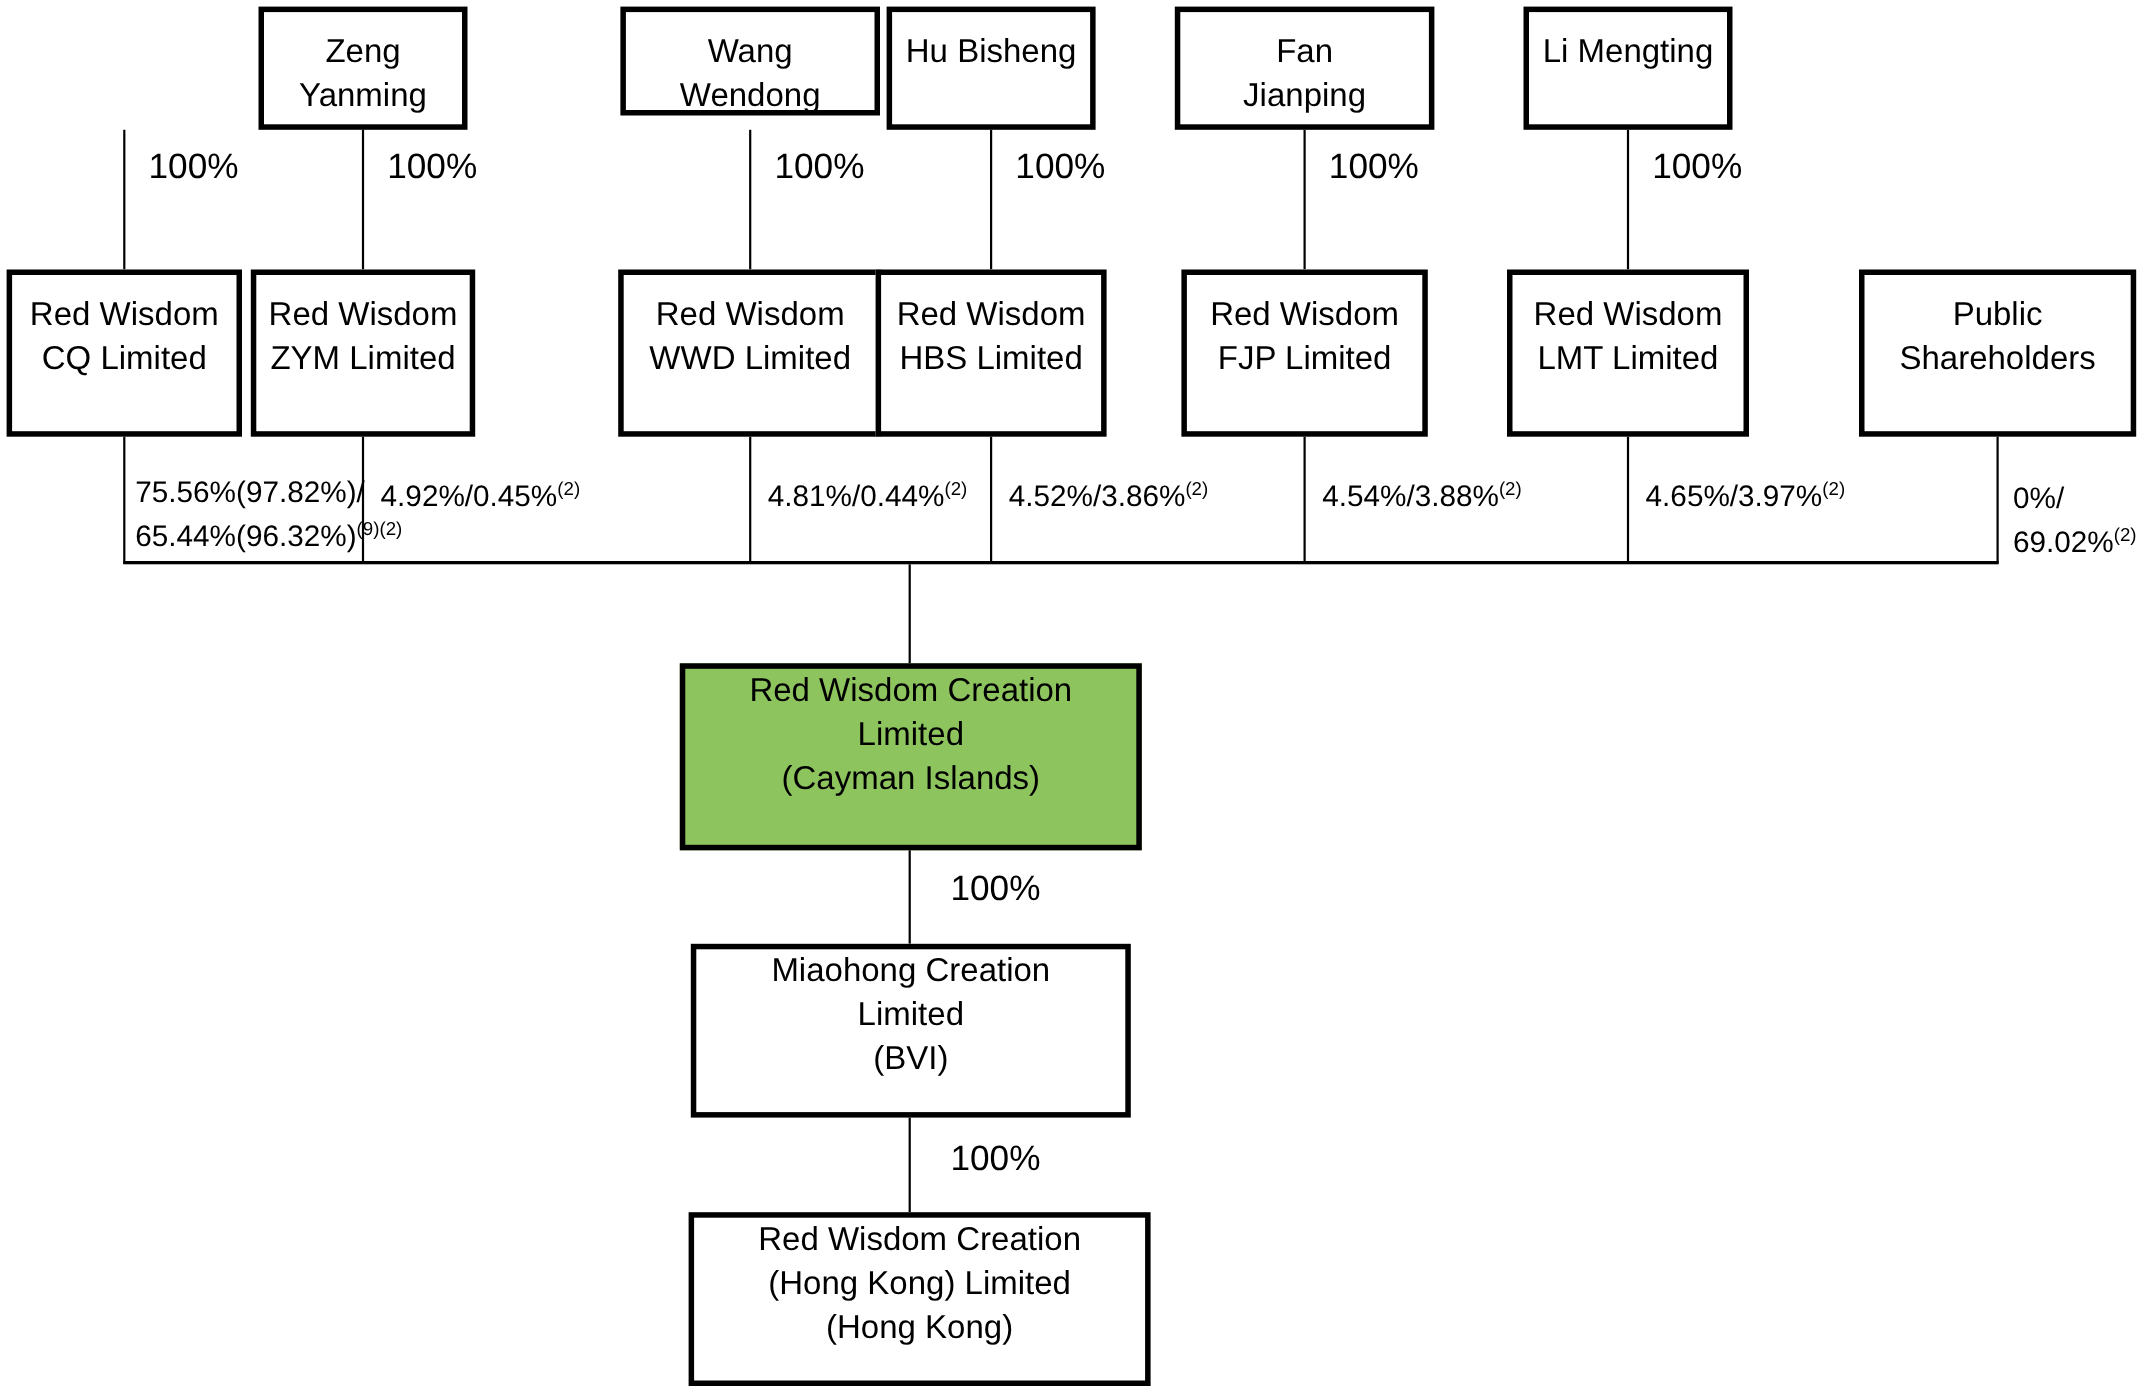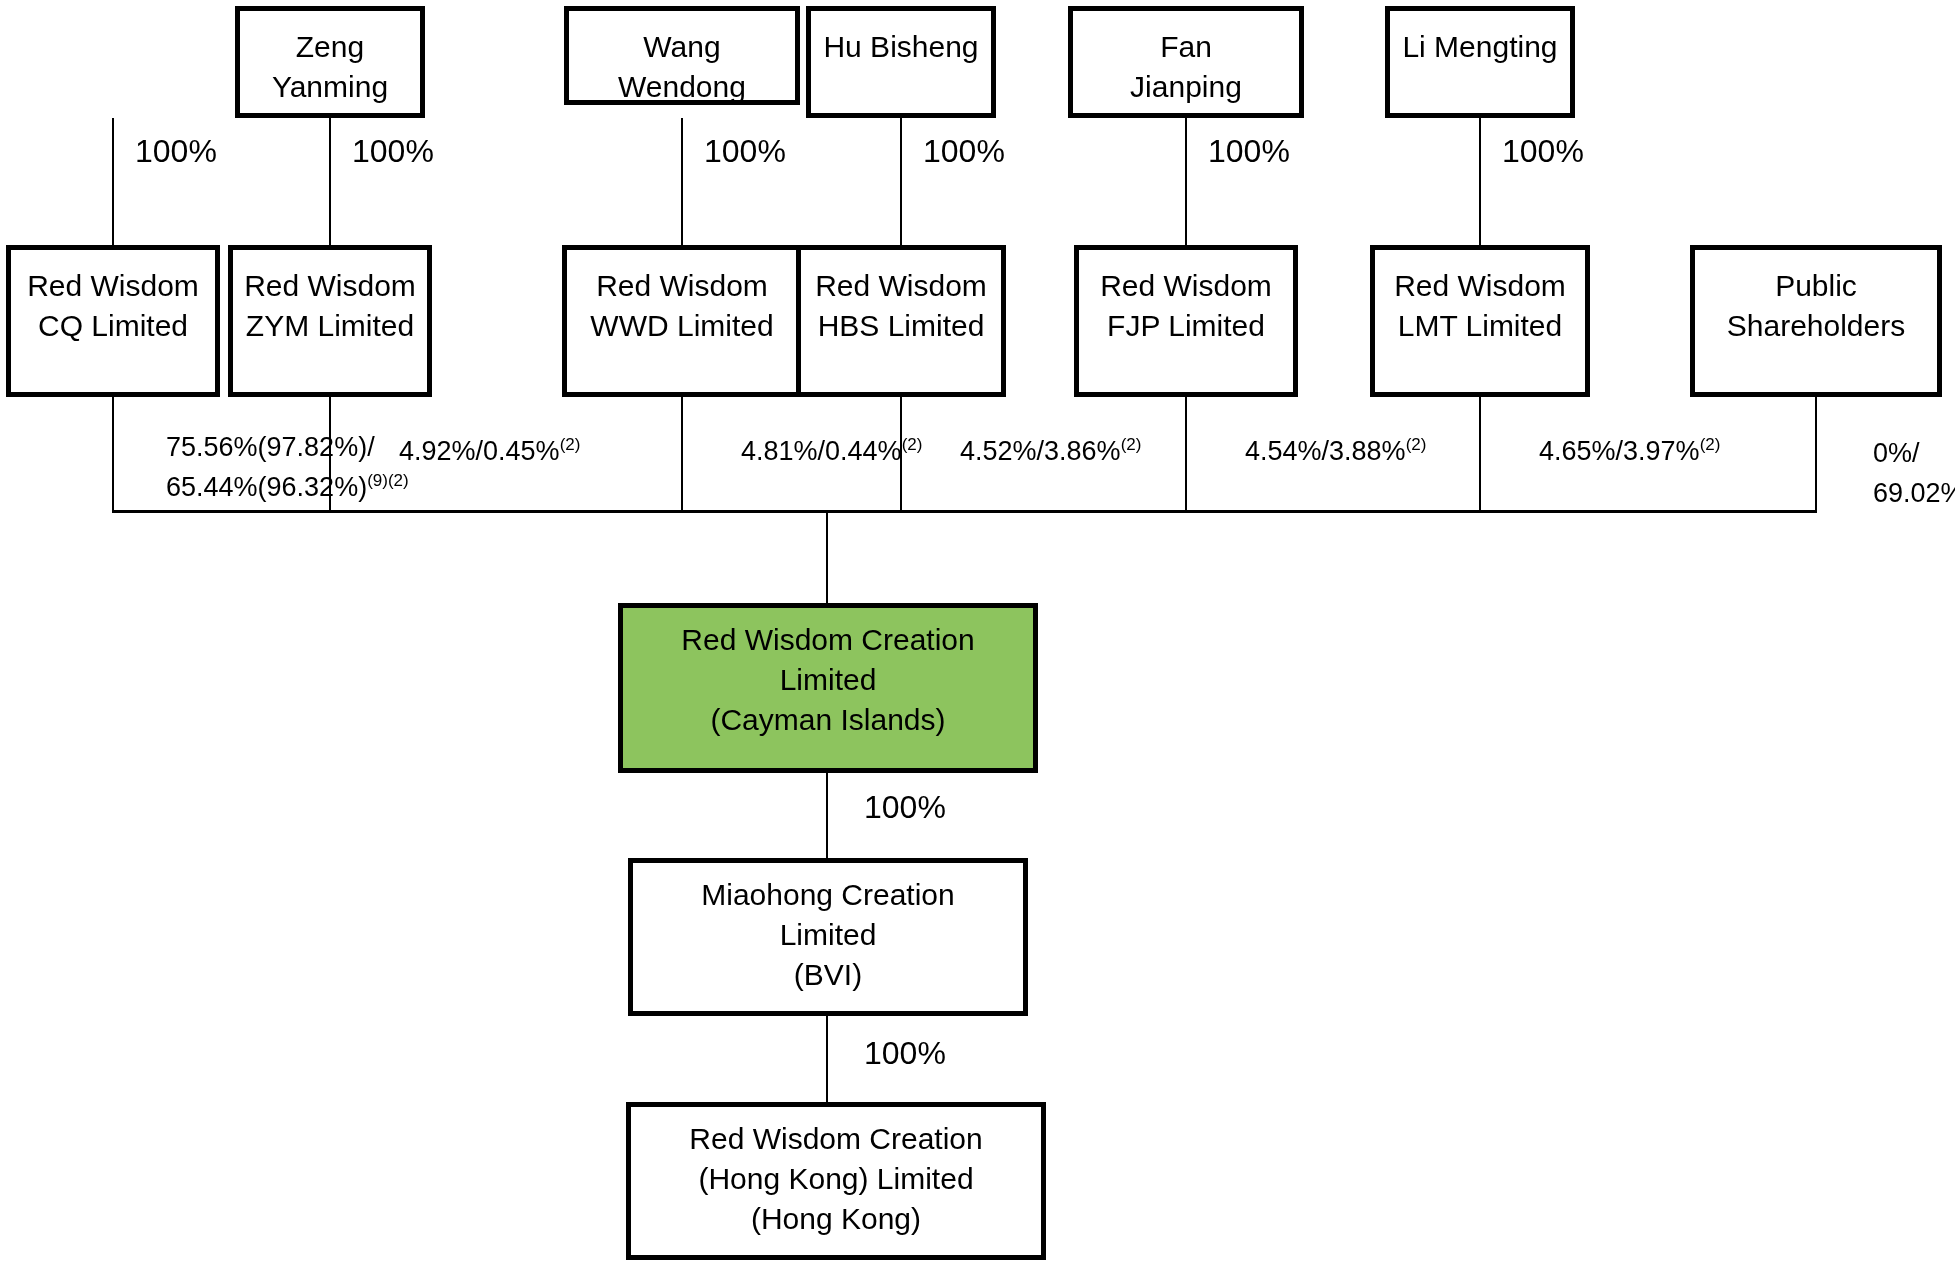--- a/index.html
+++ b/index.html
@@ -17,36 +17,35 @@
     box-sizing: border-box;
     border: 5px solid #000000;
     background: #ffffff;
     text-align: center;
     white-space: pre-line;
     font-size: 30px;
     line-height: 40px;
     padding-top: 16px;
     color: #000000;
   }
-  .box.chain { padding-top: 12px; }
+  .box.chain { padding-top: 0; }
   .box.green { background: #8dc45e; }
   .vline { position: absolute; width: 2px; background: #000000; }
   .hline { position: absolute; height: 3px; background: #000000; }
   .pct {
     position: absolute;
     font-size: 32px;
     line-height: 30px;
     white-space: nowrap;
   }
   .stake {
     position: absolute;
     font-size: 27px;
     line-height: 33px;
     white-space: nowrap;
-    margin-left: 43px;
   }
   .sup { font-size: 17px; vertical-align: 10px; }
 </style>
 </head>
 <body>
 
 <div id="canvas">
 
   <div class="vline" style="left:112px;top:118px;height:127px"></div>
   <div class="pct" style="left:135px;top:136px">100%</div>
@@ -58,21 +57,21 @@
     <div><span>65.44%(96.32%)</span><span class="sup">(9)(2)</span></div>
   </div>
 
   <div class="box" style="left:235px;top:6px;width:190px;height:112px">Zeng
 Yanming</div>
   <div class="vline" style="left:329px;top:118px;height:127px"></div>
   <div class="pct" style="left:352px;top:136px">100%</div>
   <div class="box" style="left:228px;top:245px;width:204px;height:152px">Red Wisdom
 ZYM Limited</div>
   <div class="vline" style="left:329px;top:397px;height:115px"></div>
-  <div class="stake" style="left:356px;top:428px">
+  <div class="stake" style="left:346px;top:428px">
     <div><span>4.92%/0.45%</span><span class="sup">(2)</span></div>
   </div>
 
   <div class="box" style="left:564px;top:6px;width:236px;height:99px">Wang
 Wendong</div>
   <div class="vline" style="left:681px;top:118px;height:127px"></div>
   <div class="pct" style="left:704px;top:136px">100%</div>
   <div class="box" style="left:562px;top:245px;width:240px;height:152px">Red Wisdom
 WWD Limited</div>
   <div class="vline" style="left:681px;top:397px;height:115px"></div>

